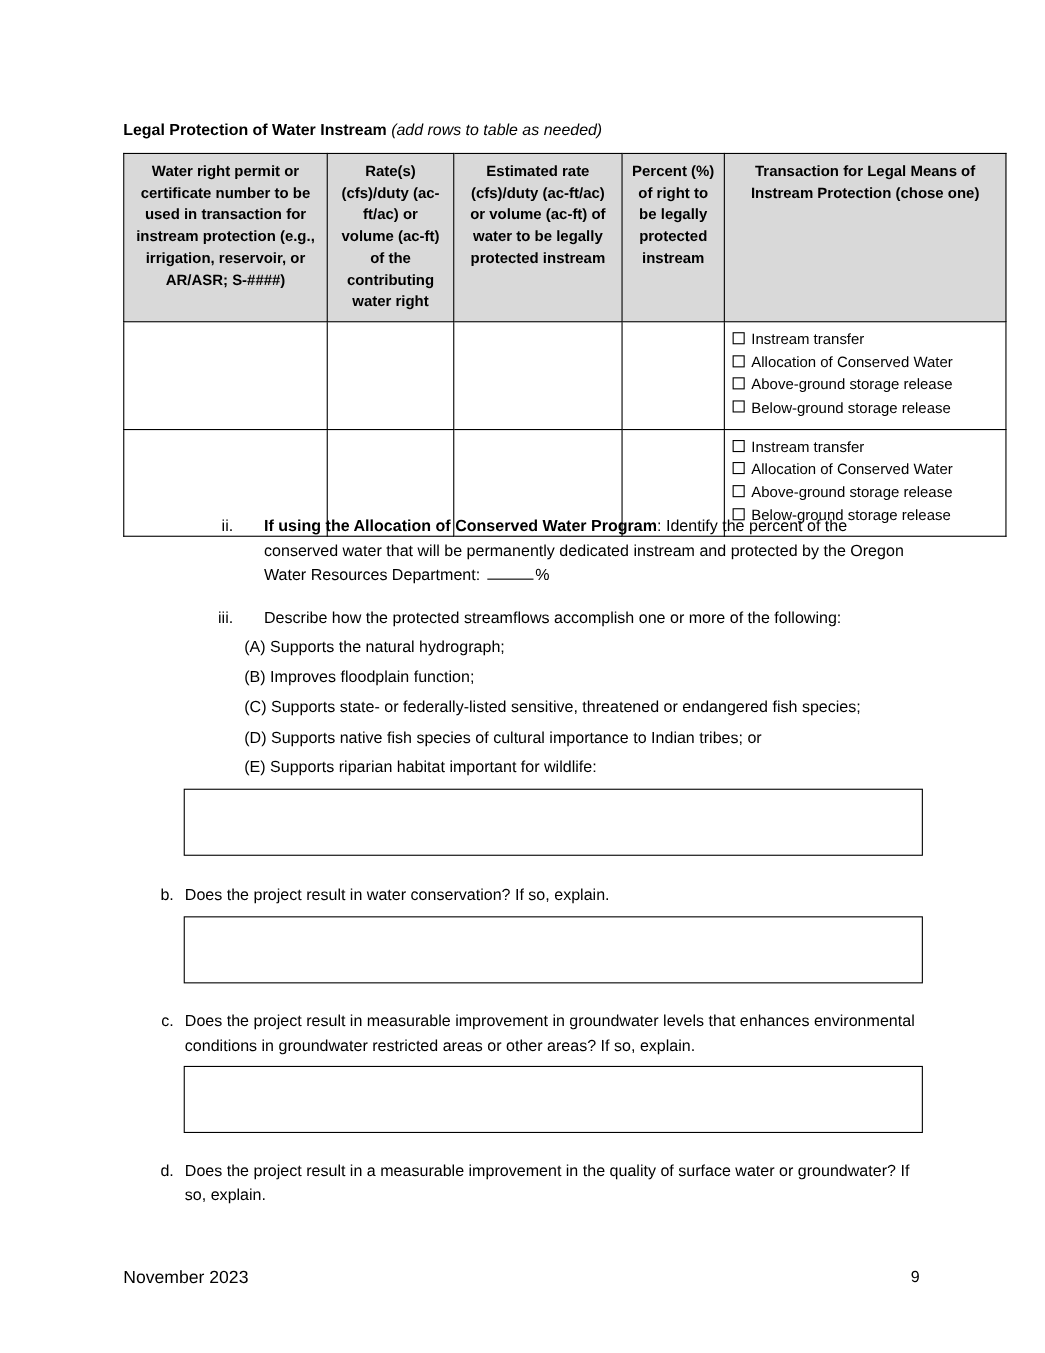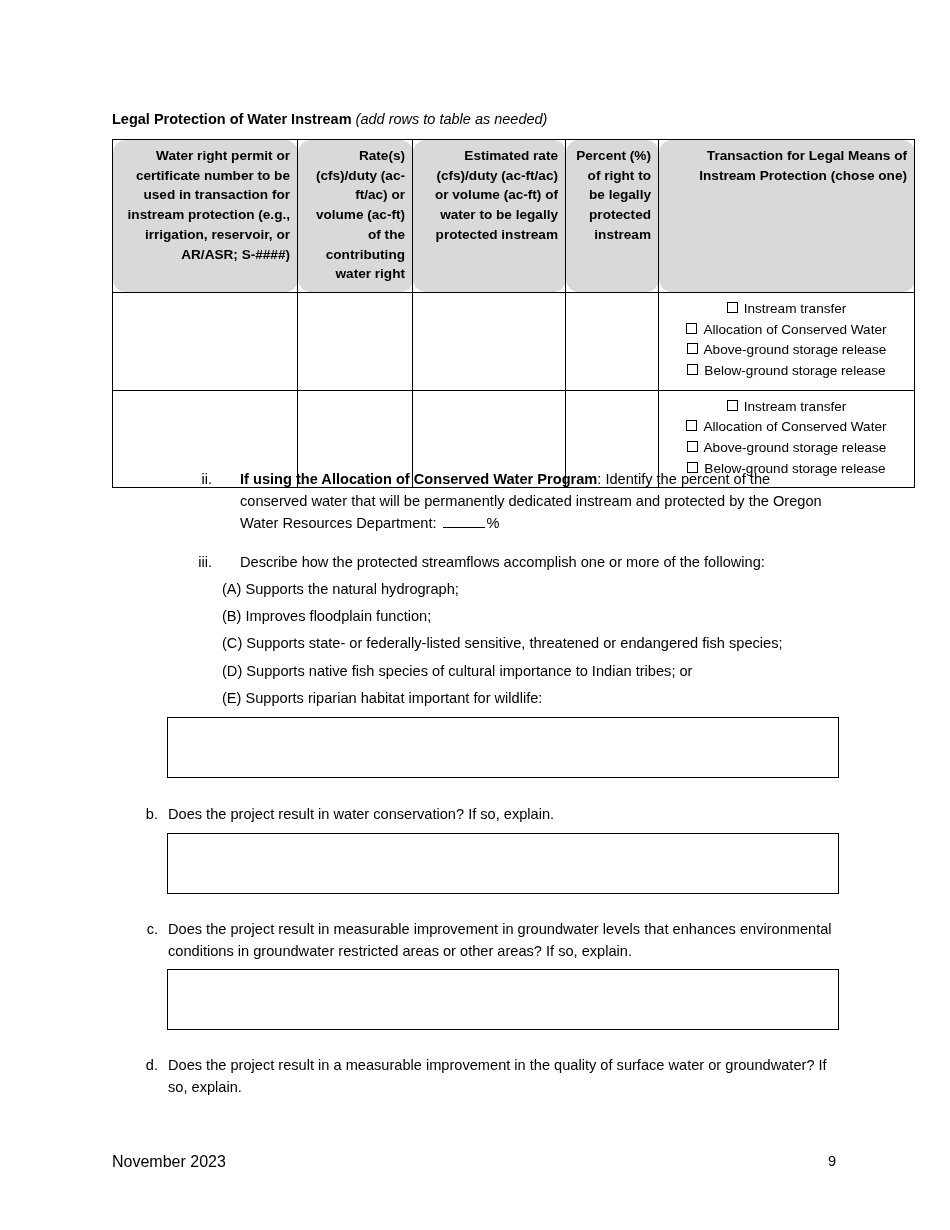--- a/index.html
+++ b/index.html
@@ -45,28 +45,27 @@
   table.ws td, table.ws th {
     border: 1px solid #000000;
     vertical-align: top;
     padding: 6px 7px 8px 7px;
     font-size: 13.6px;
     line-height: 1.45;
   }
   table.ws thead th {
     background: #d9d9d9;
     font-weight: bold;
-    text-align: right;
-    border-radius: 13px;
+    text-align: center;
   }
   .col1 { width: 170px; }
   .col2 { width: 100px; }
   .col3 { width: 138px; }
   .col4 { width: 78px; }
-  .col5 { width: 241px; text-align: center; }
+  .col5 { width: 241px; }
 
   .bodyrow td { height: 60px; }
   .opt {
     display: block;
     font-size: 13.6px;
     line-height: 1.52;
     white-space: nowrap;
   }
   .box {
     display: inline-block;

